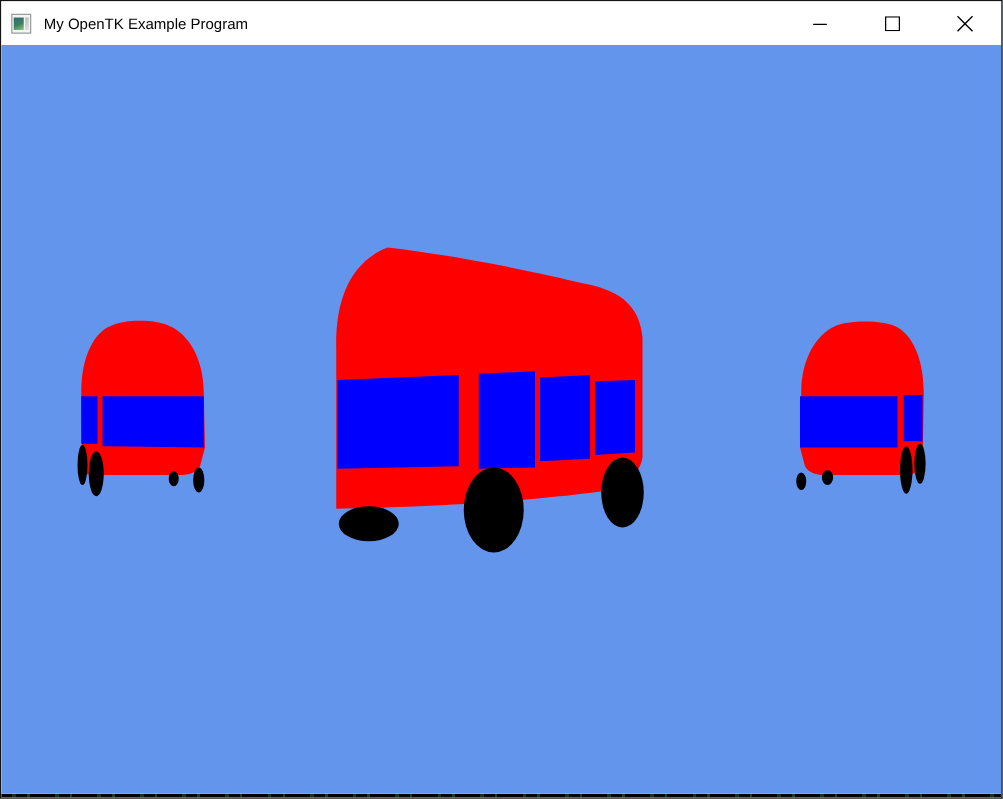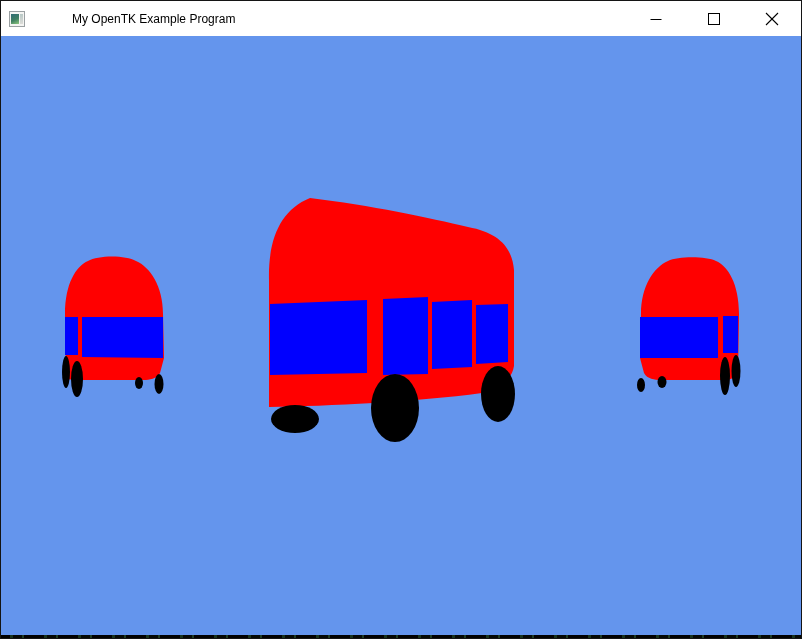--- a/index.html
+++ b/index.html
@@ -16,21 +16,20 @@
     border: 1px solid #141414;
     background: #ffffff;
     overflow: hidden;
   }
   .titlebar {
     height: 35px;
     background: #ffffff;
     display: flex;
     align-items: center;
     user-select: none;
-    gap: 37px;
   }
   .app-icon {
     width: 16px;
     height: 16px;
     margin-left: 8px;
     box-sizing: border-box;
     border: 1px solid #9aa0a2;
     background: #f4f4f2;
     position: relative;
     flex: 0 0 auto;

